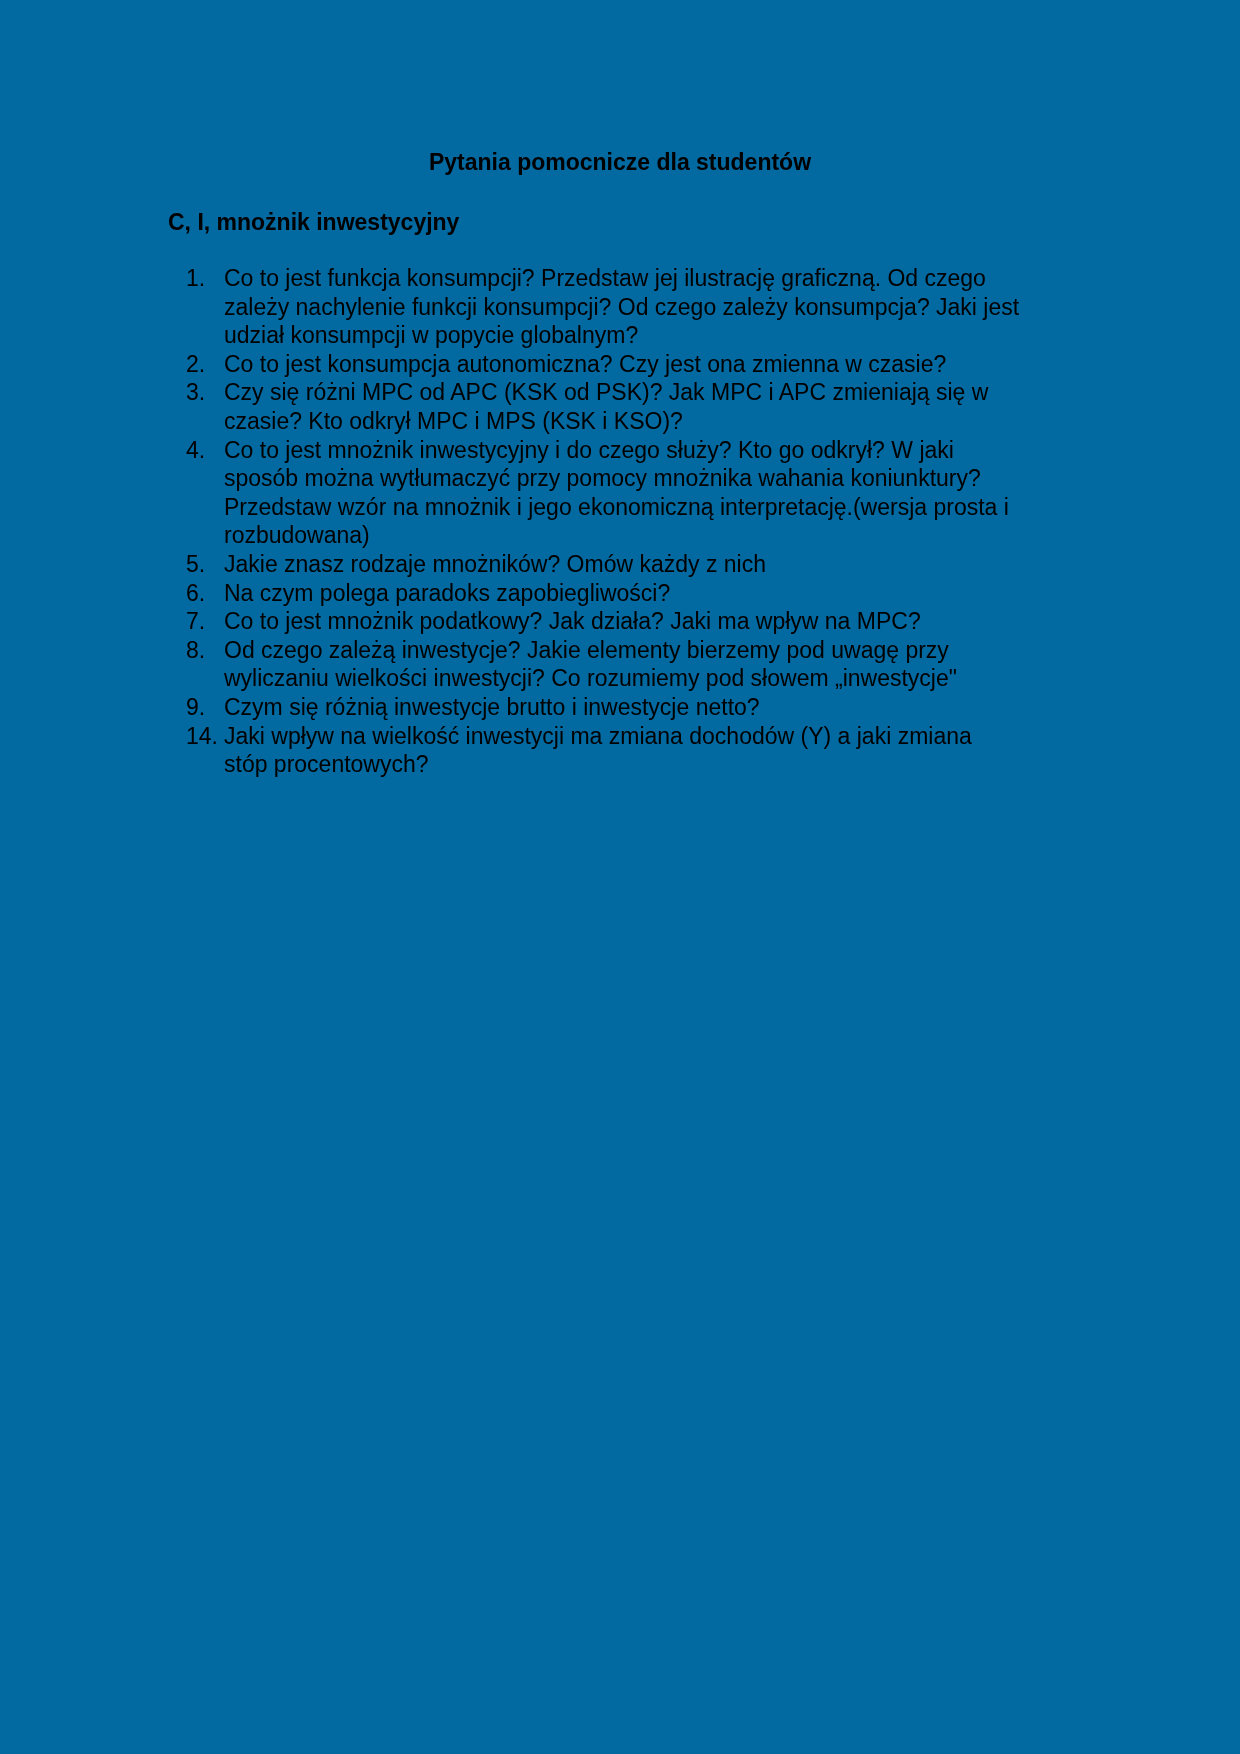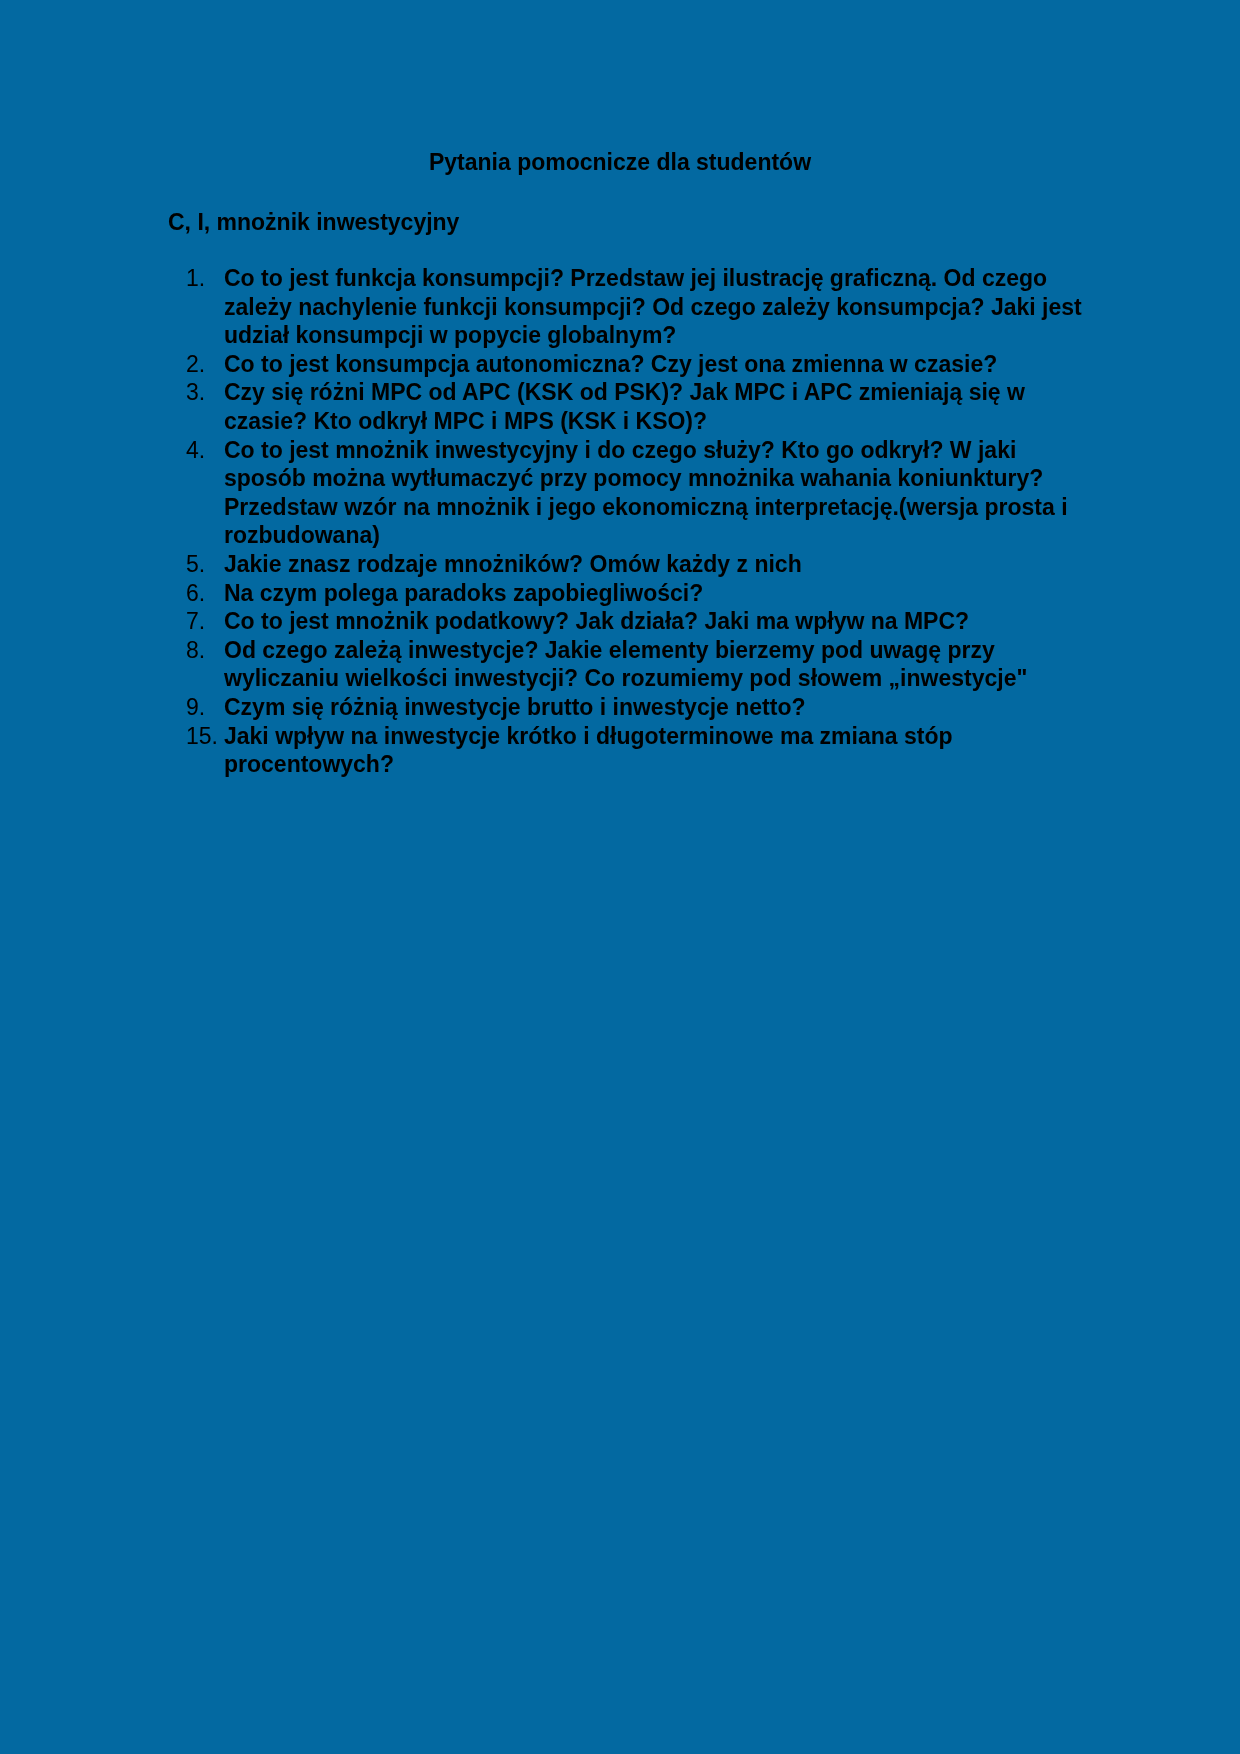--- a/index.html
+++ b/index.html
@@ -56,21 +56,20 @@
       line-height: 28.6px;
     }
     .qnum {
       width: 38px;
       flex: 0 0 38px;
       white-space: nowrap;
     }
     .qtext {
       flex: 1 1 auto;
       white-space: pre-line;
-      font-weight: bold;
     }
   </style>
 </head>
 <body>
 
 <div class="page">
   <div class="title">Pytania pomocnicze dla studentów</div>
   <div class="section-heading">C, I, mnożnik inwestycyjny</div>
 
   <ol class="qlist">
@@ -111,18 +110,18 @@
     <li class="qitem">
       <span class="qnum">8.</span>
       <span class="qtext">Od czego zależą inwestycje? Jakie elementy bierzemy pod uwagę przy
 wyliczaniu wielkości inwestycji? Co rozumiemy pod słowem „inwestycje"</span>
     </li>
     <li class="qitem">
       <span class="qnum">9.</span>
       <span class="qtext">Czym się różnią inwestycje brutto i inwestycje netto?</span>
     </li>
     <li class="qitem">
-      <span class="qnum">15.</span>
-      <span class="qtext">Jaki wpływ na inwestycje krótko i długoterminowe ma zmiana stóp
-procentowych?</span>
+      <span class="qnum">14.</span>
+      <span class="qtext">Jaki wpływ na wielkość inwestycji ma zmiana dochodów (Y) a jaki zmiana
+stóp procentowych?</span>
     </li>
   </ol>
 </div>
 
 </body></html>

